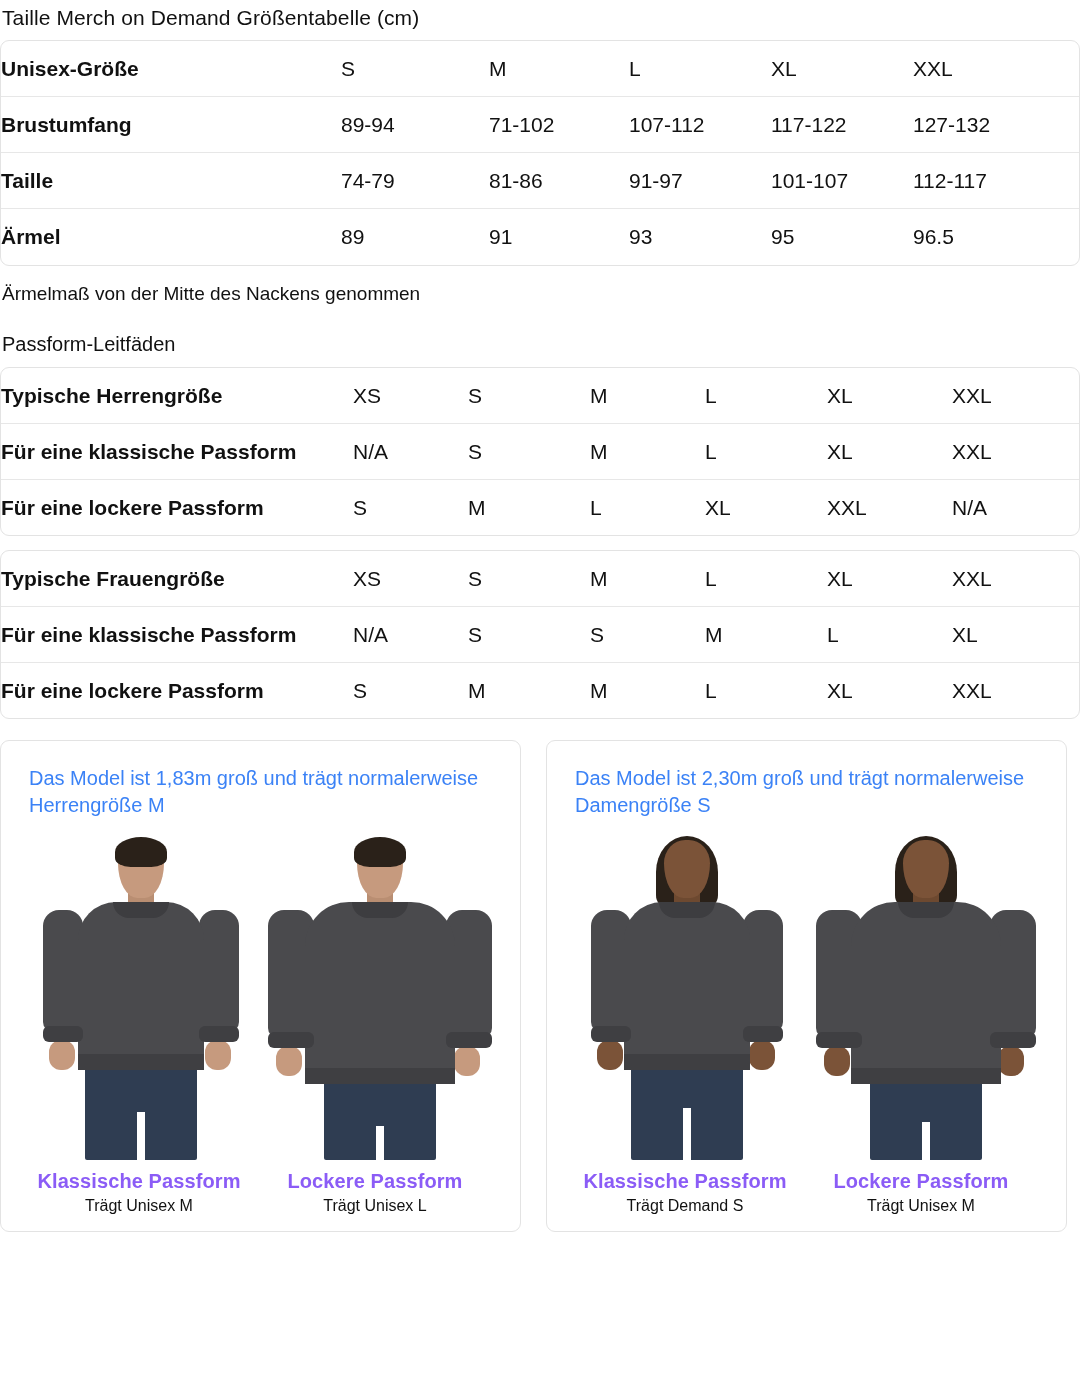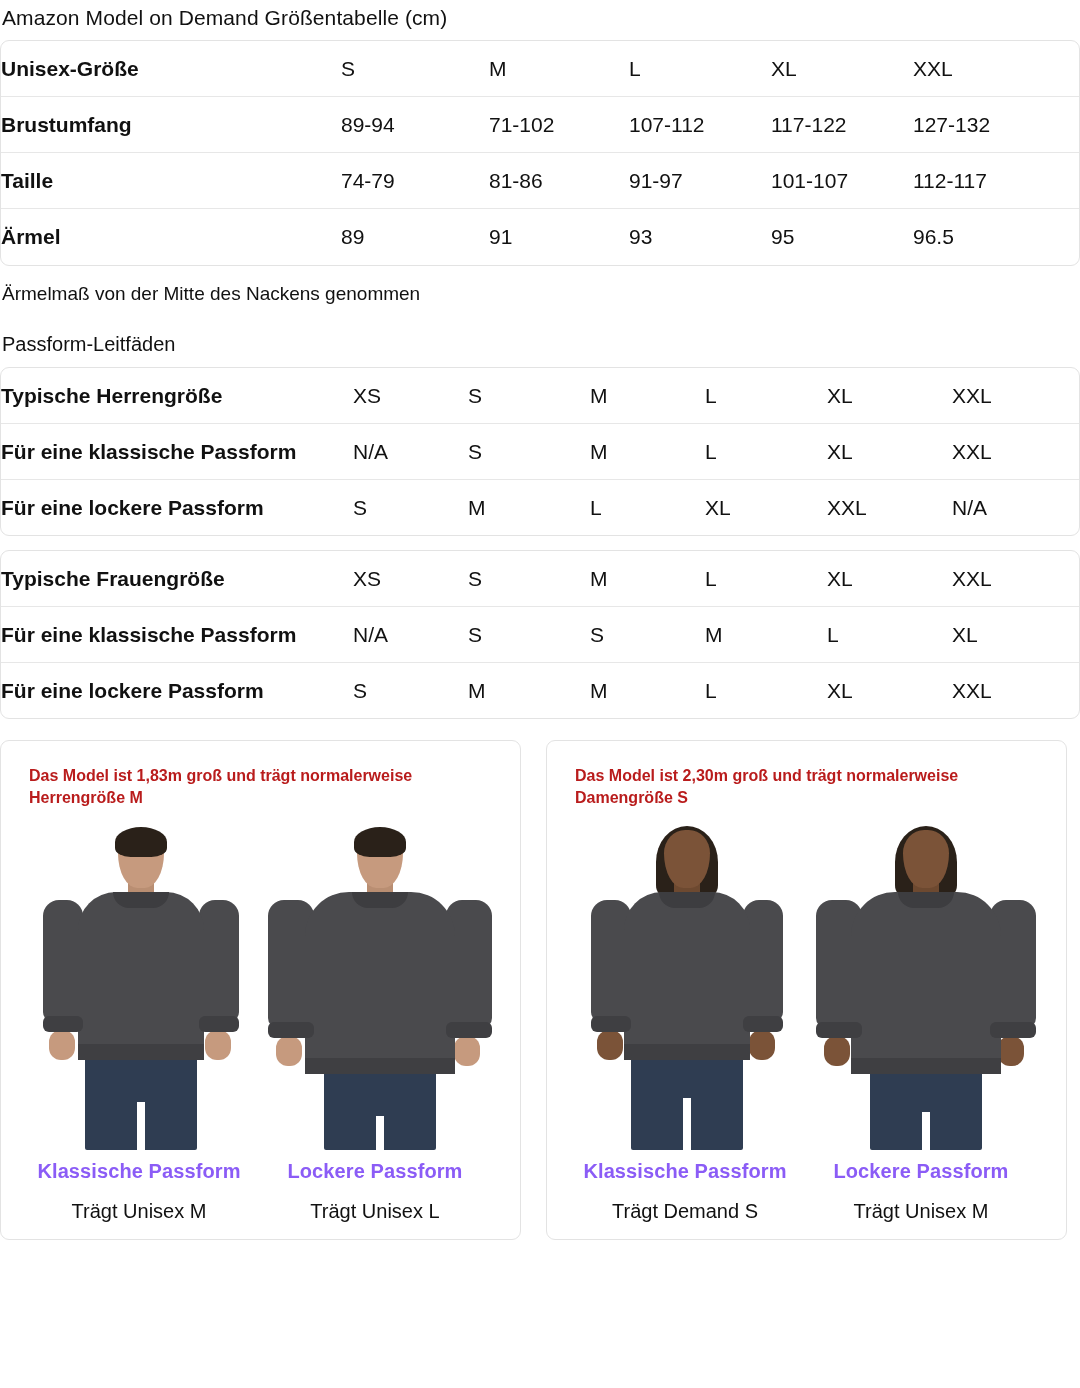--- a/index.html
+++ b/index.html
@@ -70,25 +70,25 @@
     margin-top: 21px;
   }
   .model-card {
     border: 1px solid #e3e3e3;
     border-radius: 9px;
     width: 521px;
     padding: 22px 20px 16px 20px;
     position: relative;
   }
   .model-caption {
-    font-size: 16px;
+    font-size: 20px;
     line-height: 1.32;
-    color: #b91c1c;
+    color: #3b82f6;
     margin: 2px 0 12px 8px;
-    font-weight: 700;
+    font-weight: 400;
   }
   .figures {
     display: flex;
     justify-content: space-around;
     align-items: flex-end;
     height: 330px;
   }
   .figure-col {
     width: 236px;
     display: flex;
@@ -108,24 +108,24 @@
     width: 236px;
     text-align: center;
   }
   .fit-name {
     font-size: 20px;
     font-weight: bold;
     color: #8b5cf6;
     letter-spacing: 0.1px;
   }
   .fit-sub {
-    font-size: 20px;
+    font-size: 16px;
     font-weight: 400;
     color: #111;
-    margin-top: 17px;
+    margin-top: 4px;
   }
 
   
   .head {
     position: absolute;
     left: 50%;
     transform: translateX(-50%);
     width: 46px; height: 58px;
     background: #c69a7e;
     border-radius: 46% 46% 42% 42% / 40% 40% 60% 60%;
@@ -242,21 +242,21 @@
     width: 8px;
     background: #ffffff;
     z-index: 2;
   }
 </style>
 </head>
 <body>
 
 <div class="page">
 
-  <div class="page-title">Amazon Model on Demand Größentabelle (cm)</div>
+  <div class="page-title">Taille Merch on Demand Größentabelle (cm)</div>
 
   <div class="card">
     <table>
       <tbody>
           <tr>
         <td class="label" style="width:340px">Unisex-Größe</td>
         <td class="val" style="width:148px">S</td>
         <td class="val" style="width:140px">M</td>
         <td class="val" style="width:142px">L</td>
         <td class="val" style="width:142px">XL</td>

